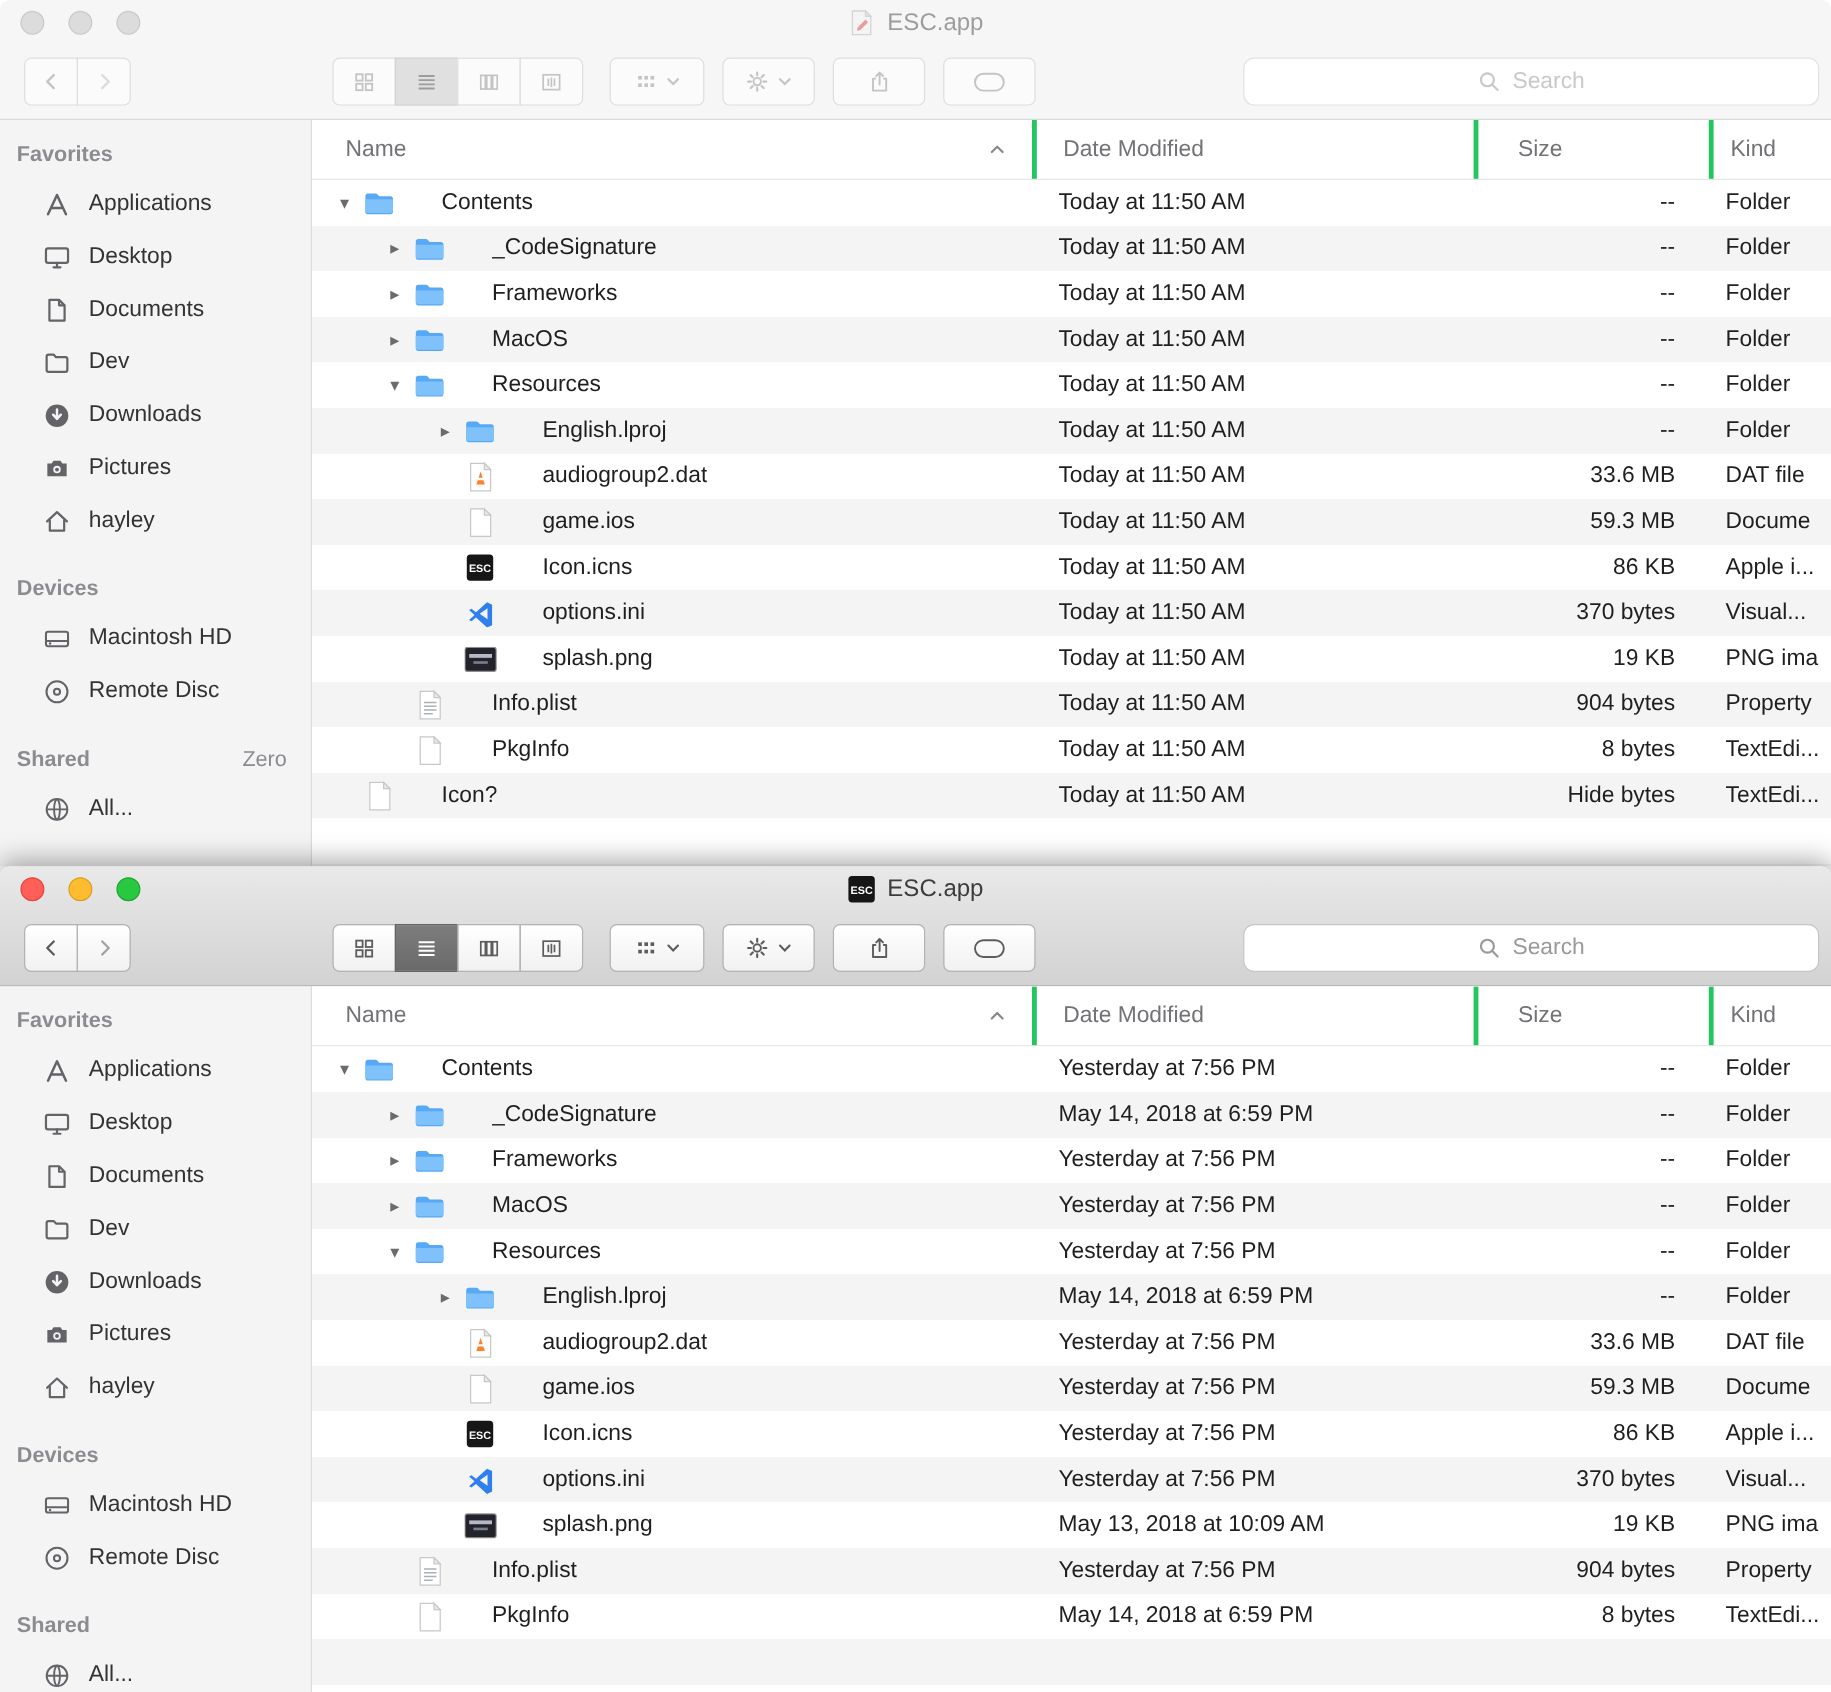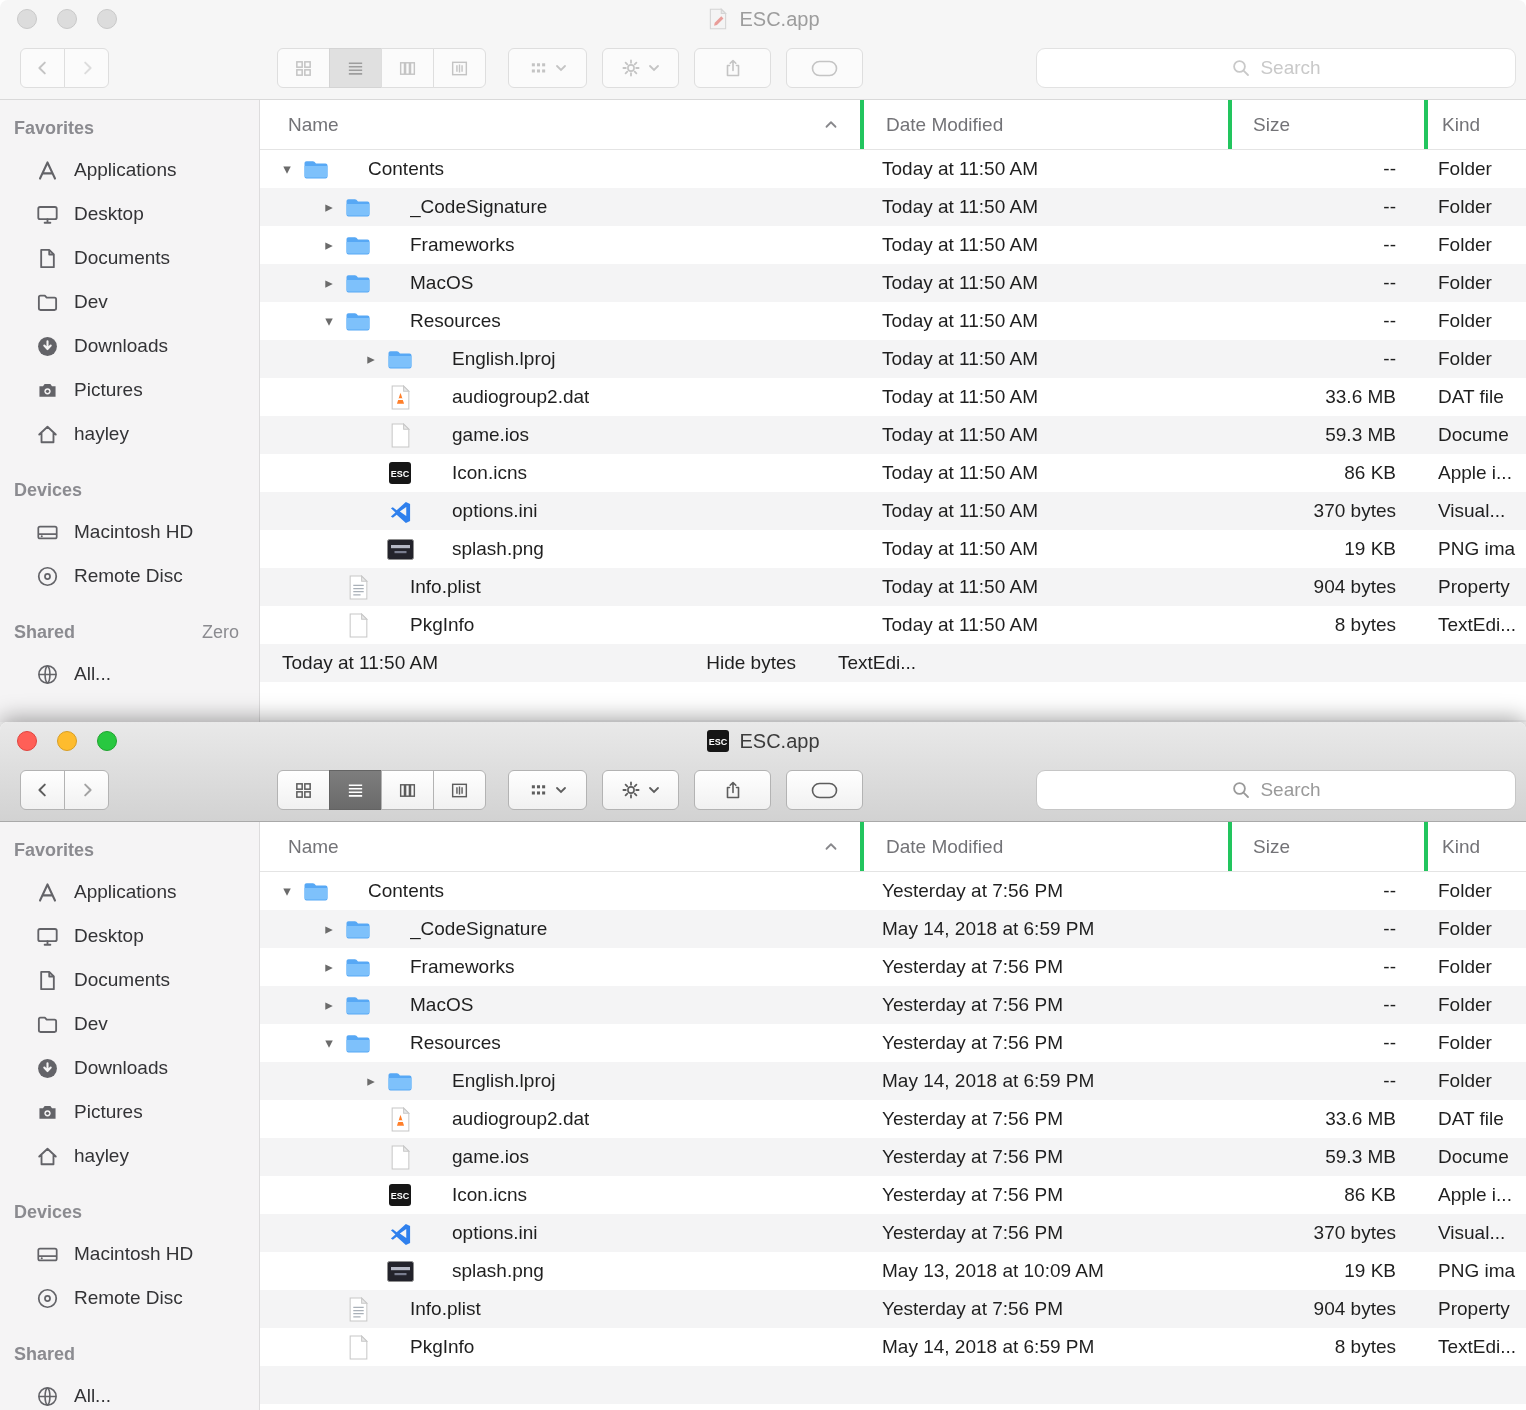--- a/index.html
+++ b/index.html
@@ -82,21 +82,21 @@
   .sb-icon { width: 23px; height: 23px; color: #636368; display: flex; align-items: center; justify-content: center; }
   .sb-icon svg { width: 23px; height: 23px; display: block; }
 
   .listpane { flex: 1; display: flex; flex-direction: column; overflow: hidden; background: #fff; }
   .list-header { height: 50px; flex: 0 0 50px; display: flex; align-items: stretch;
     background: #fff; border-bottom: 1px solid #e4e4e4; color: #737377; font-size: 19px; }
   .hcell { display: flex; align-items: center; }
   .hcell + .hcell { border-left: 4px solid #22c55e; }
   .hcell.c0 { width: 600px; padding-left: 28px; justify-content: space-between; padding-right: 22px; }
   .hcell.c1 { width: 368px; padding-left: 22px; }
-  .hcell.c2 { width: 196px; padding-left: 21px; }
+  .hcell.c2 { width: 196px; padding-left: 33px; }
   .hcell.c3 { flex: 1; padding-left: 14px; }
   .sort { color: #88888c; display: flex; }
 
   .list-body { flex: 1; overflow: hidden;
     background: repeating-linear-gradient(to bottom, #ffffff 0 38px, #f4f4f5 38px 76px); }
   .frow { height: 38px; display: flex; align-items: center; font-size: 19px; color: #1f1f1f; }
   .fcell { overflow: hidden; white-space: nowrap; }
   .fcell.c0 { width: 600px; display: flex; align-items: center; }
   .fcell.c1 { width: 368px; padding-left: 22px; }
   .fcell.c2 { width: 196px; text-align: right; padding-right: 28px; }
@@ -559,20 +559,30 @@
                     <path d="M13 1l5 5h-5Z" fill="#e9e9e9" stroke="#c8c8c8"></path>
                   </svg>
                 </span>
                 <span class="flabel">PkgInfo</span>
               </div>
               <div class="fcell c1">Today at 11:50 AM</div>
               <div class="fcell c2">8 bytes</div>
               <div class="fcell c3">TextEdi...</div>
             </div>
             <div class="frow">
+              <div class="fcell c0" style="padding-left: 12px;">
+                <span class="disc"></span>
+                <span class="ficon">
+                  <svg width="21" height="25" viewBox="0 0 20 24">
+                    <path d="M2 1h11l5 5v17H2Z" fill="#fff" stroke="#c8c8c8"></path>
+                    <path d="M13 1l5 5h-5Z" fill="#e9e9e9" stroke="#c8c8c8"></path>
+                  </svg>
+                </span>
+                <span class="flabel">Icon?</span>
+              </div>
               <div class="fcell c1">Today at 11:50 AM</div>
               <div class="fcell c2">Hide bytes</div>
               <div class="fcell c3">TextEdi...</div>
             </div>
           </div>
       </div>
     </div>
   </section>
 
   <section class="window active bottom">

